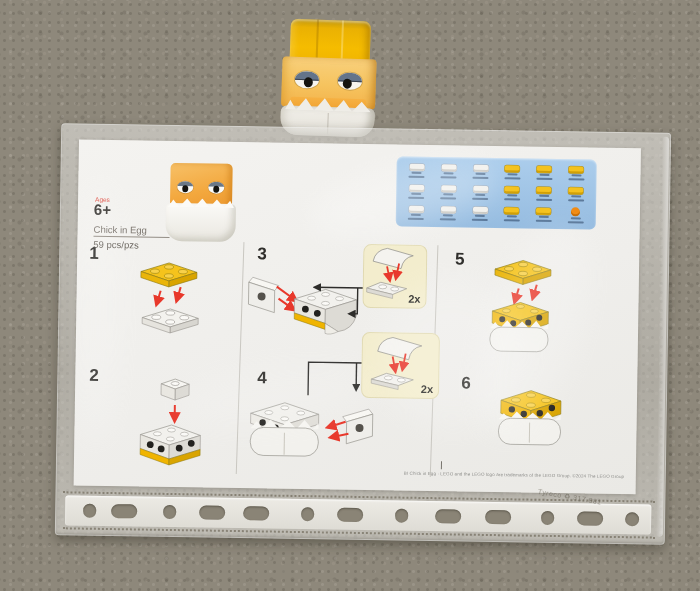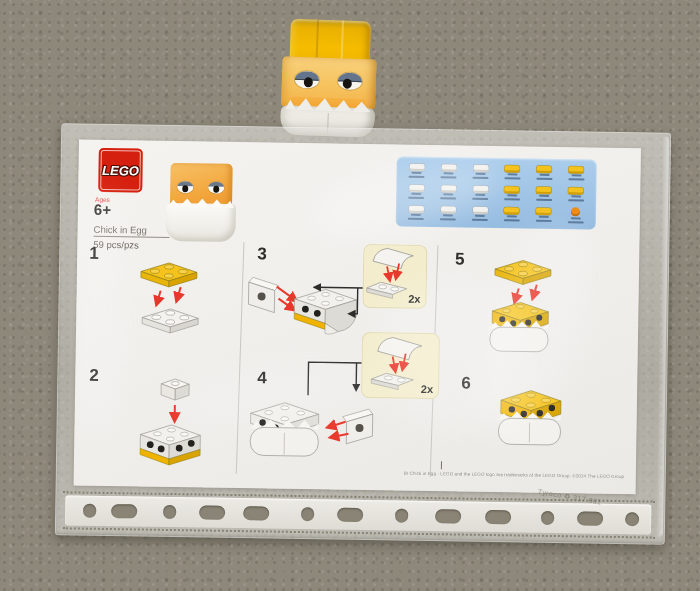--- a/index.html
+++ b/index.html
@@ -141,23 +141,20 @@
     </div>
   <div class="abs cm-beak"></div>
   <div class="abs cm-shell"></div>
   <div class="abs cm-teeth"></div>
 </div>
 
 <div class="abs sleeve">
 
   <div class="abs paper">
 
-    <div class="abs lego-logo">
-      <span>LEGO</span>
-    </div>
     <div class="abs ages">Ages</div>
     <div class="abs age-big">6+</div>
     <div class="abs set-title">Chick in Egg</div>
     <div class="abs pcs">59 pcs/pzs</div>
 
     <div class="abs print-chick">
       <div class="abs pc-head"></div>
       <div class="abs pc-eye l">
           <div class="lid"></div>
           <div class="pupil"></div>

